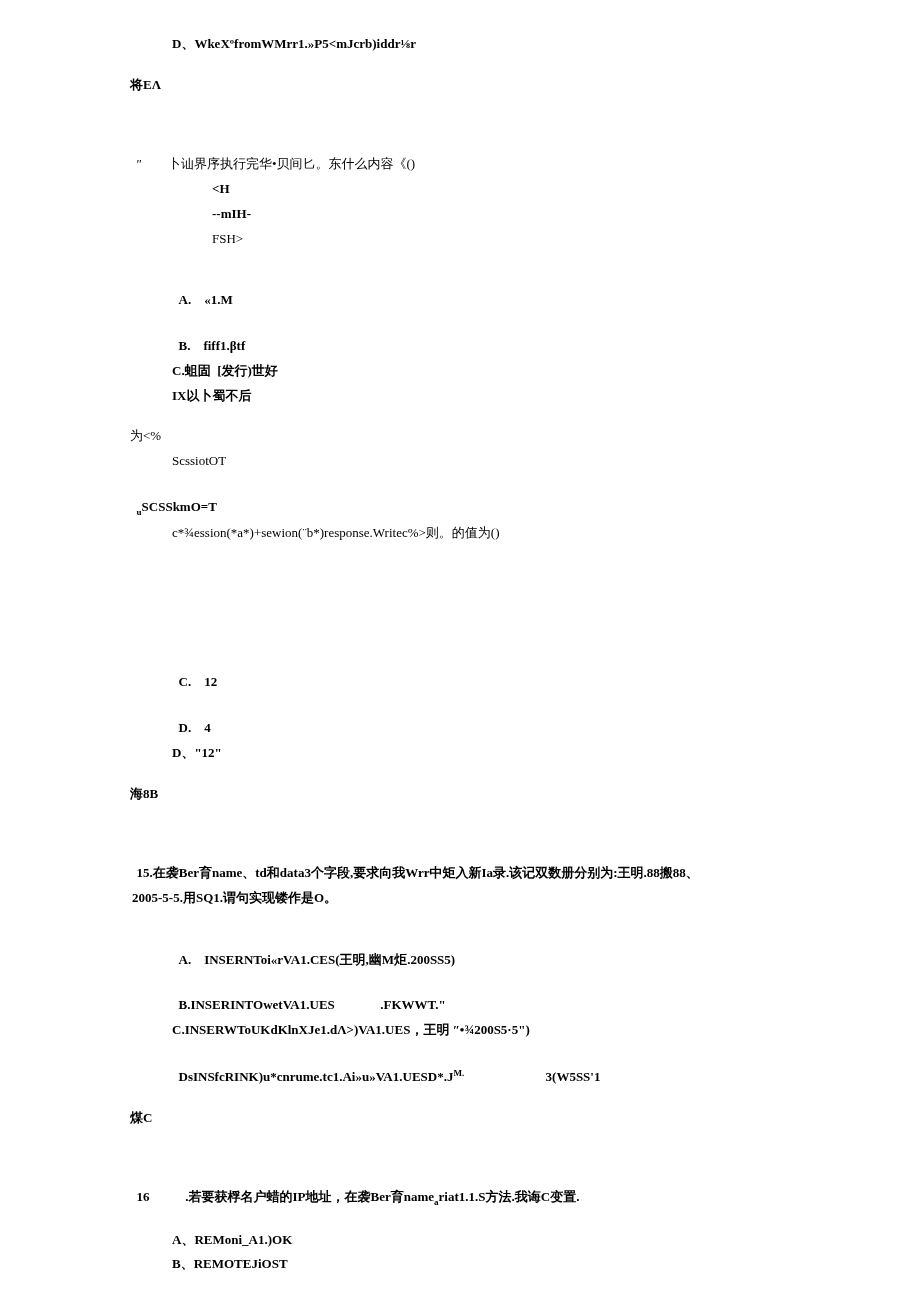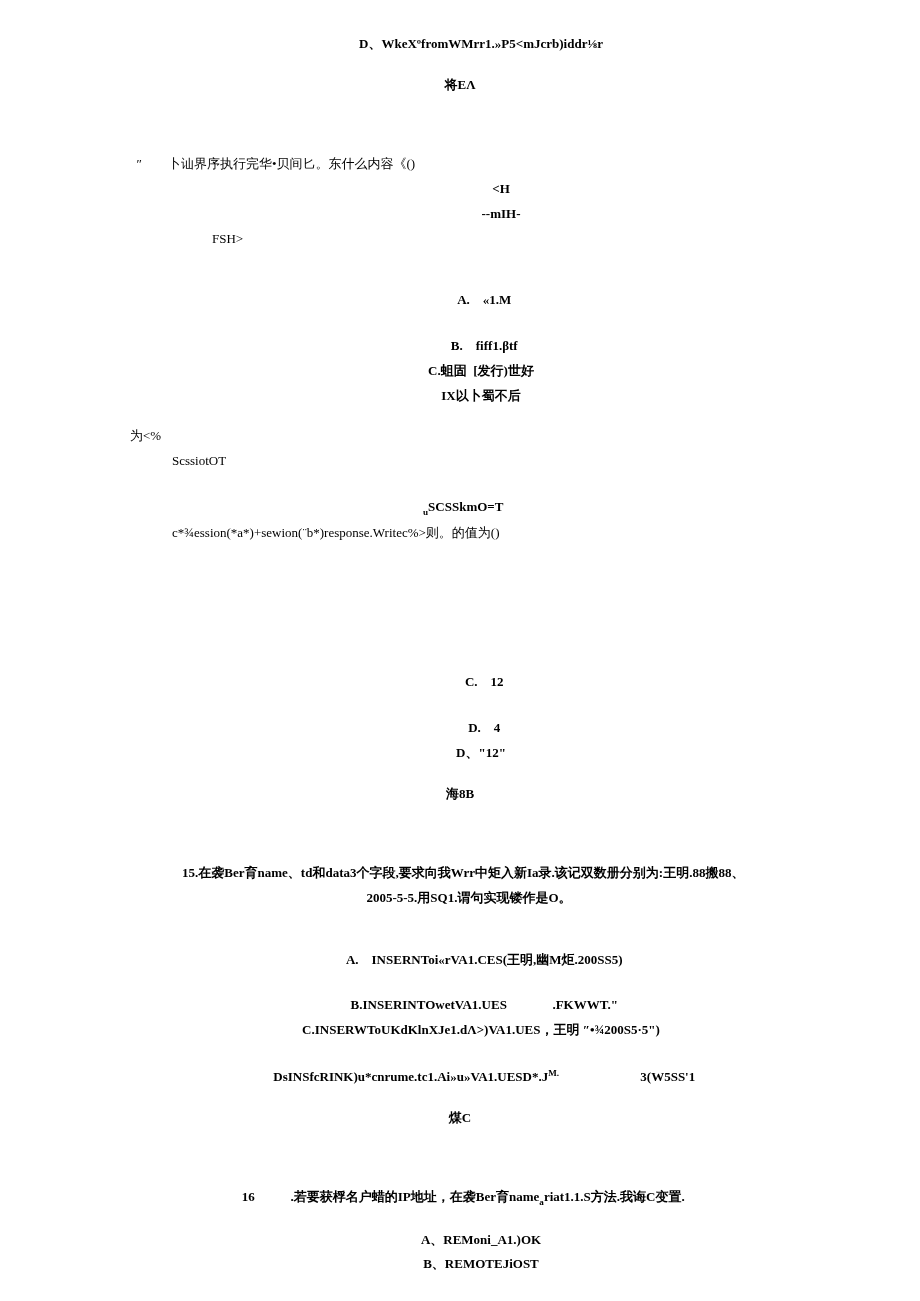--- a/index.html
+++ b/index.html
@@ -11,21 +11,20 @@
       background: #fff;
       color: #000;
       width: 660px;
     }
     .line {
       margin: 4px 0;
       white-space: pre-wrap;
     }
     .bold {
       font-weight: bold;
-      text-align: center;
     }
     .indent1 { margin-left: 42px; }
     .indent3 { margin-left: 82px; }
     .mono { font-family: Liberation Serif, serif; }
     .spacer-sm { height: 12px; }
     .spacer-md { height: 30px; }
     .spacer-lg { height: 70px; }
     .italic { }
     .sup { vertical-align: super; font-size: 0.7em; }
     .sub { vertical-align: sub; font-size: 0.7em; }
@@ -77,21 +76,21 @@
 <div class="line indent1 bold">D、"12"</div>
 
 <div class="spacer-sm"></div>
 <div class="line bold">海8B</div>
 
 <div class="spacer-md"></div>
 
 <div class="line bold">
   <span>15</span><span>.在袭Ber育name、td和data3个字段,要求向我Wrr中矩入新Ia录.该记双数册分别为:王明.88搬88、</span>
 </div>
-<div class="line bold" style="margin-left:18px">2005-5-5.用SQ1.谓句实现镂作是O。</div>
+<div class="line bold" style="margin-left:2px">2005-5-5.用SQ1.谓句实现镂作是O。</div>
 
 <div class="spacer-sm"></div>
 <div class="line indent1 bold">
   <span>A.</span>&nbsp;&nbsp;&nbsp;&nbsp;<span>INSERNToi«rVA1.CES(王明,</span><span class="italic">幽M炬</span><span>.200SS5)</span>
 </div>
 <div class="line indent1 bold">
   <span>B.INSERINTO</span><span class="italic">wet</span><span>VA1.UES</span>&nbsp;&nbsp;&nbsp;&nbsp;&nbsp;&nbsp;&nbsp;&nbsp;&nbsp;&nbsp;&nbsp;&nbsp;&nbsp;&nbsp;<span>.FKWWT."</span>
 </div>
 <div class="line indent1 bold">C.INSERWToUKdKlnXJe1.dΛ&gt;)VA1.UES，王明 ″•¾200S5·5")</div>
 <div class="line indent1 bold">

